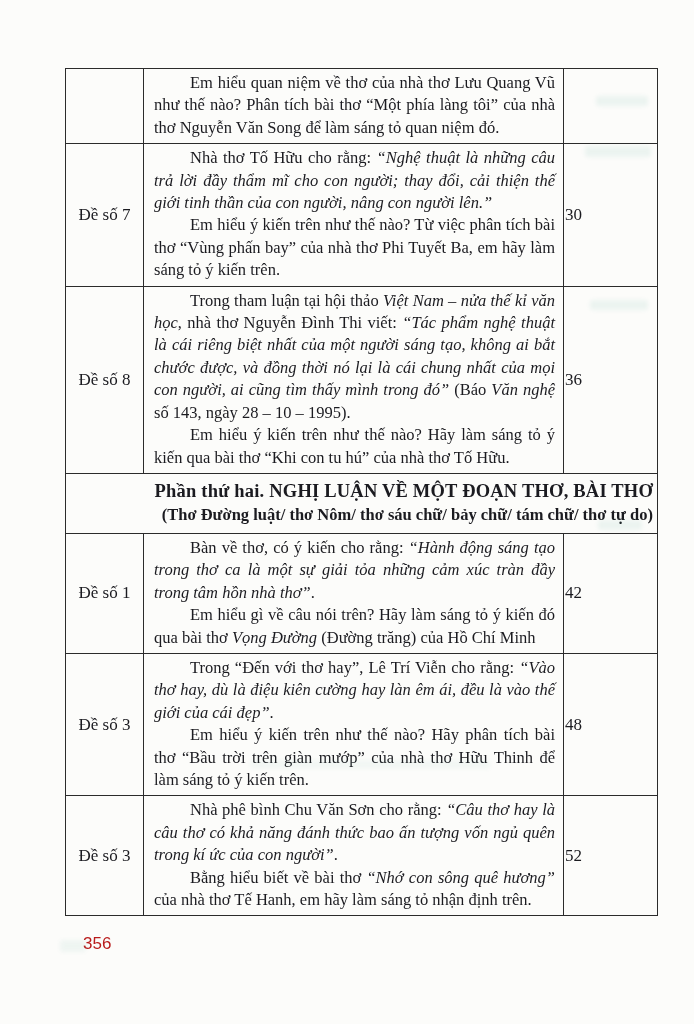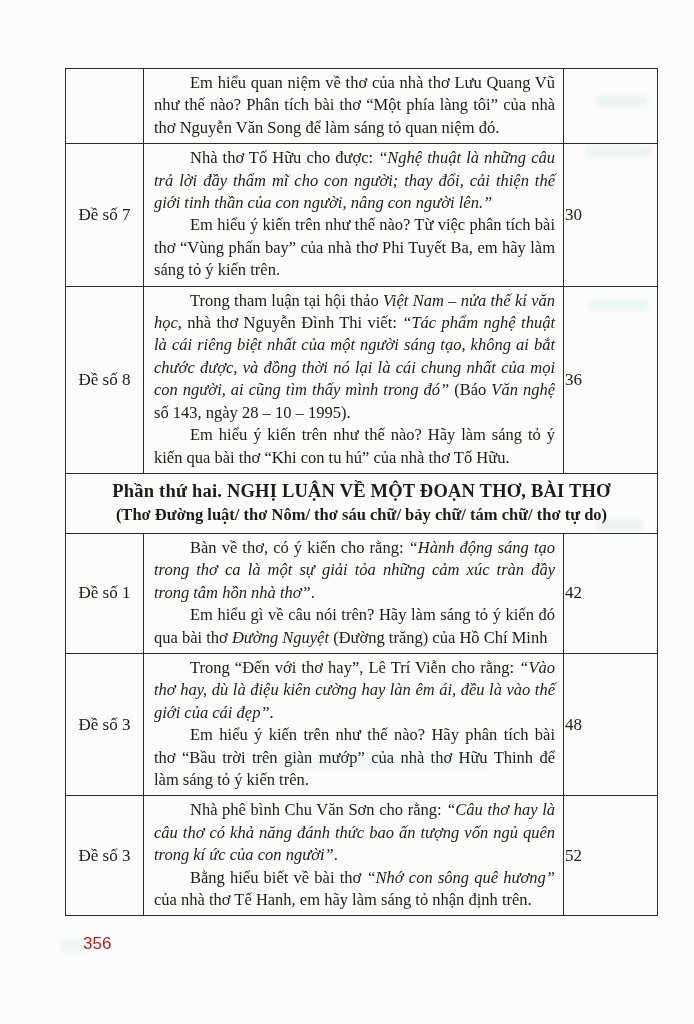--- a/index.html
+++ b/index.html
@@ -49,21 +49,21 @@
   }
   tr.r0{height:67px;}
   tr.r1{height:140px;}
   tr.r2{height:170px;}
   tr.hrow{height:60px;}
   tr.r3{height:113px;}
   tr.r4{height:132px;}
   tr.r5{height:116px;}
 
   td.section-cell{
-    text-align:center;
+    text-align:right;
     padding:6px 4px 7px 4px;
   }
   .sh-line1{
     font-weight:bold;
     font-size:18.5px;
     letter-spacing:.2px;
   }
   .sh-line2{
     font-weight:bold;
     font-size:16.5px;
@@ -109,21 +109,21 @@
       <tr class="r0">
         <td class="label-cell"></td>
         <td class="content-cell">
             <p><span>Em hiểu quan niệm về thơ của nhà thơ Lưu Quang Vũ như thế nào? Phân tích bài thơ “Một phía làng tôi” của nhà thơ Nguyễn Văn Song để làm sáng tỏ quan niệm đó.</span></p>
           </td>
         <td class="page-cell"></td>
       </tr>
       <tr class="r1">
         <td class="label-cell">Đề số 7</td>
         <td class="content-cell">
-            <p><span>Nhà thơ Tố Hữu cho được: </span><i>“Nghệ thuật là những câu trả lời đầy thẩm mĩ cho con người; thay đổi, cải thiện thế giới tinh thần của con người, nâng con người lên.”</i></p>
+            <p><span>Nhà thơ Tố Hữu cho rằng: </span><i>“Nghệ thuật là những câu trả lời đầy thẩm mĩ cho con người; thay đổi, cải thiện thế giới tinh thần của con người, nâng con người lên.”</i></p>
             <p><span>Em hiểu ý kiến trên như thế nào? Từ việc phân tích bài thơ “Vùng phấn bay” của nhà thơ Phi Tuyết Ba, em hãy làm sáng tỏ ý kiến trên.</span></p>
           </td>
         <td class="page-cell">30</td>
       </tr>
       <tr class="r2">
         <td class="label-cell">Đề số 8</td>
         <td class="content-cell">
             <p><span>Trong tham luận tại hội thảo </span><i>Việt Nam – nửa thế kỉ văn học</i><span>, nhà thơ Nguyễn Đình Thi viết: </span><i>“Tác phẩm nghệ thuật là cái riêng biệt nhất của một người sáng tạo, không ai bắt chước được, và đồng thời nó lại là cái chung nhất của mọi con người, ai cũng tìm thấy mình trong đó”</i><span> (Báo </span><i>Văn nghệ</i><span> số 143, ngày 28 – 10 – 1995).</span></p>
             <p><span>Em hiểu ý kiến trên như thế nào? Hãy làm sáng tỏ ý kiến qua bài thơ “Khi con tu hú” của nhà thơ Tố Hữu.</span></p>
           </td>
@@ -132,21 +132,21 @@
       <tr class="hrow">
         <td class="section-cell" colspan="3">
           <div class="sh-line1">Phần thứ hai. NGHỊ LUẬN VỀ MỘT ĐOẠN THƠ, BÀI THƠ</div>
           <div class="sh-line2">(Thơ Đường luật/ thơ Nôm/ thơ sáu chữ/ bảy chữ/ tám chữ/ thơ tự do)</div>
         </td>
       </tr>
       <tr class="r3">
         <td class="label-cell">Đề số 1</td>
         <td class="content-cell">
             <p><span>Bàn về thơ, có ý kiến cho rằng: </span><i>“Hành động sáng tạo trong thơ ca là một sự giải tỏa những cảm xúc tràn đầy trong tâm hồn nhà thơ”</i><span>.</span></p>
-            <p><span>Em hiểu gì về câu nói trên? Hãy làm sáng tỏ ý kiến đó qua bài thơ </span><i>Đường Nguyệt</i><span> (Đường trăng) của Hồ Chí Minh</span></p>
+            <p><span>Em hiểu gì về câu nói trên? Hãy làm sáng tỏ ý kiến đó qua bài thơ </span><i>Vọng Đường</i><span> (Đường trăng) của Hồ Chí Minh</span></p>
           </td>
         <td class="page-cell">42</td>
       </tr>
       <tr class="r4">
         <td class="label-cell">Đề số 3</td>
         <td class="content-cell">
             <p><span>Trong “Đến với thơ hay”, Lê Trí Viễn cho rằng: </span><i>“Vào thơ hay, dù là điệu kiên cường hay làn êm ái, đều là vào thế giới của cái đẹp”</i><span>.</span></p>
             <p><span>Em hiểu ý kiến trên như thế nào? Hãy phân tích bài thơ “Bầu trời trên giàn mướp” của nhà thơ Hữu Thinh để làm sáng tỏ ý kiến trên.</span></p>
           </td>
         <td class="page-cell">48</td>

